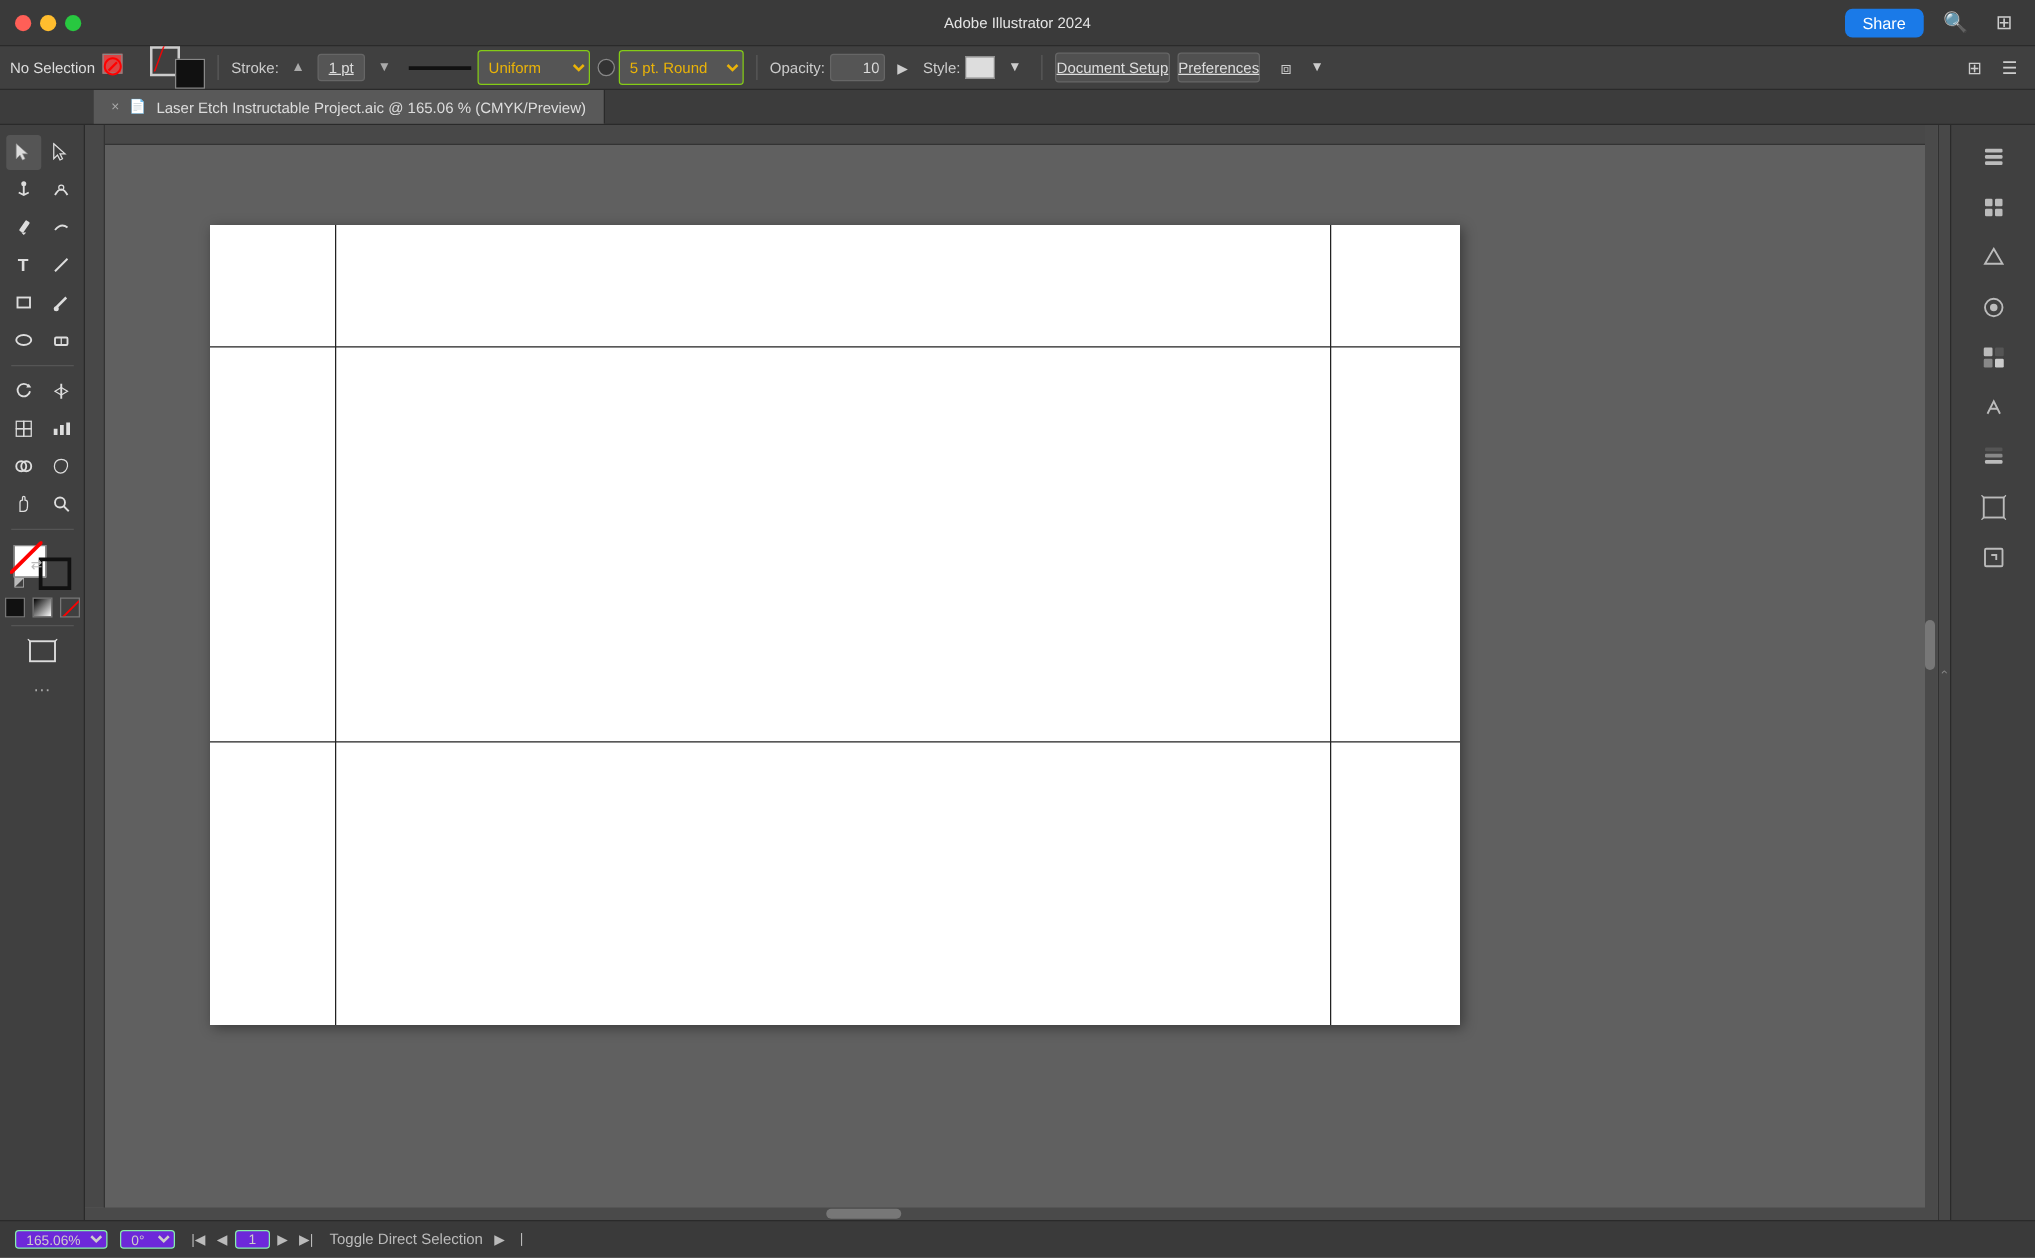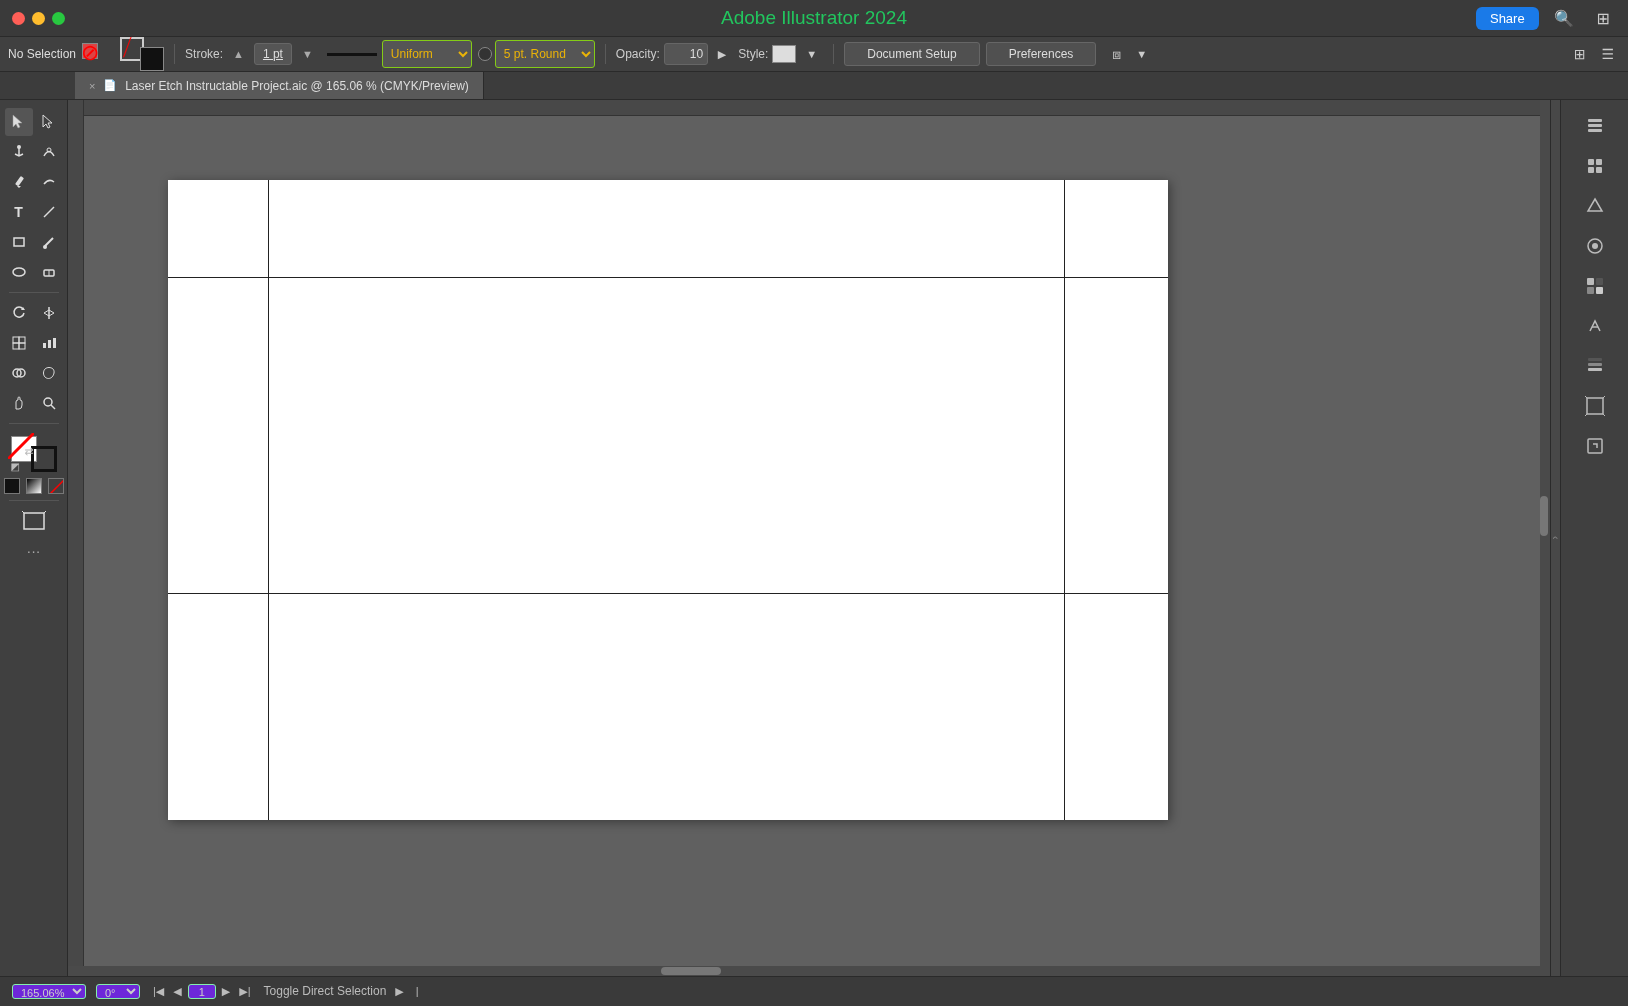--- a/index.html
+++ b/index.html
@@ -34,22 +34,22 @@
       height: 13px;
       border-radius: 50%;
     }
     .tl-red { background: #ff5f57; }
     .tl-yellow { background: #ffbd2e; }
     .tl-green { background: #28c840; }
     .title-center {
       position: absolute;
       left: 50%;
       transform: translateX(-50%);
-      color: #22c55e;
-      font-size: 19px;
+      color: #e5e5e5;
+      font-size: 12px;
     }
     .title-right {
       display: flex;
       align-items: center;
       gap: 10px;
     }
     .share-btn {
       background: #1a7ae8;
       color: white;
       border: none;
@@ -120,23 +120,24 @@
       background: #111;
       display: inline-block;
       margin: 0 2px;
     }
     .tb-btn {
       background: #505050;
       border: 1px solid #666;
       border-radius: 3px;
       color: #ddd;
       font-size: 12px;
-      padding: 3px 22px;
+      padding: 3px 0;
       cursor: pointer;
       height: 24px;
+      text-decoration: underline;
     }
     .no-sel-label {
       color: #ddd;
       font-size: 12px;
     }
     .fill-stroke-indicator {
       position: relative;
       width: 28px;
       height: 22px;
     }

